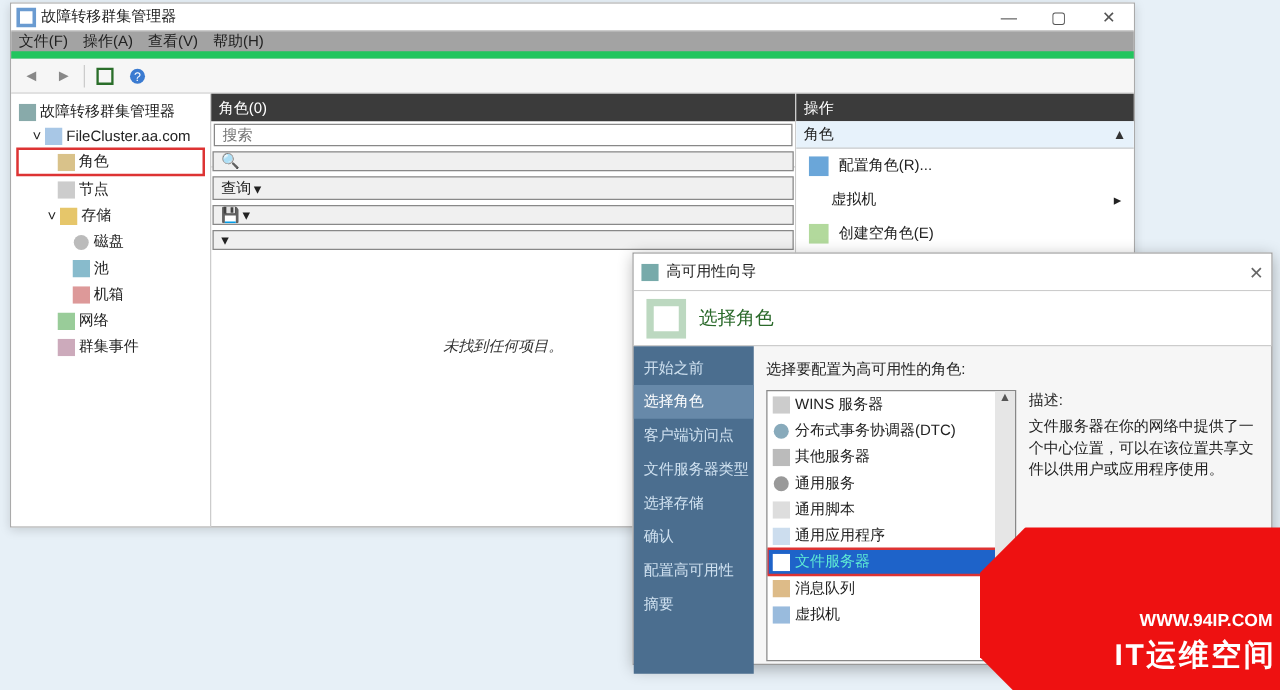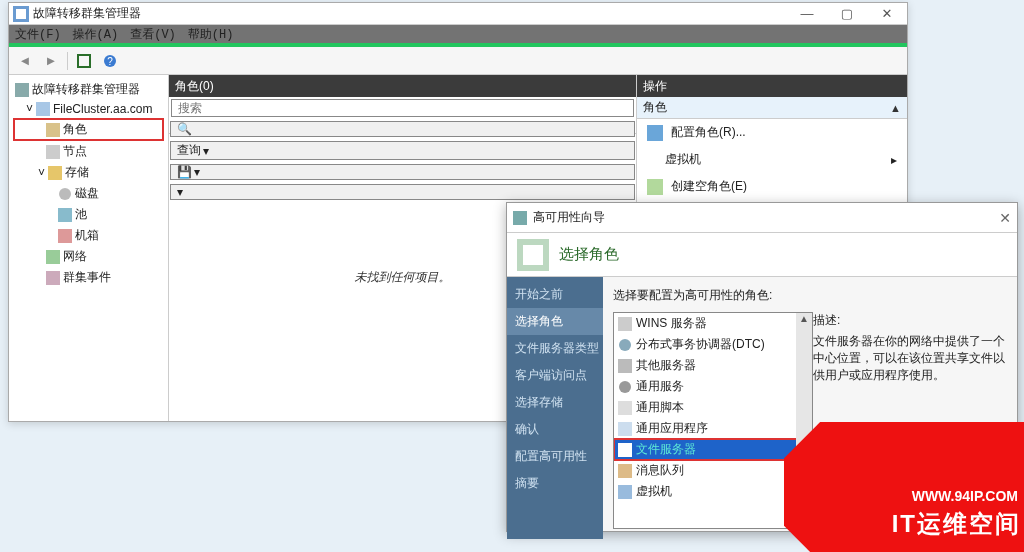--- a/index.html
+++ b/index.html
@@ -32,22 +32,22 @@
     background: #fff;
   }
   .titlebar .icon { width:16px;height:16px;margin:0 4px; }
   .titlebar .title { flex:1; }
   .win-controls { display:flex; }
   .win-controls div {
     width:40px;height:22px;display:flex;align-items:center;justify-content:center;
     font-size:13px;color:#555;cursor:pointer;
   }
   .menubar {
-    display:flex;height:22px;align-items:center;border-bottom:4px solid #22c55e;
-    padding-left:6px;gap:12px;background:#737373;font-family:Liberation Mono, monospace;
+    display:flex;height:22px;align-items:center;border-bottom:6px solid #22c55e;
+    padding-left:6px;gap:12px;background:#a3a3a3;
   }
   .toolbar {
     height:28px;border-bottom:1px solid #ccc;display:flex;align-items:center;
     padding:0 6px;gap:6px;background:#f6f6f6;
   }
   .tb-btn {
     width:20px;height:20px;border:1px solid transparent;display:flex;align-items:center;justify-content:center;
     color:#888;font-size:13px;
   }
   .main-body { display:flex; height:calc(100% - 22px - 22px - 28px); }
@@ -111,21 +111,21 @@
   .wizard .dlg-head .wicon { width:32px;height:32px; }
   .wizard .dlg-head .wtitle { font-size:15px;color:#2b6a2b;font-weight:500; }
   .wizard .dlg-body { display:flex; height:calc(100% - 22px - 44px); }
   .wizard .sidenav {
     width:96px;background:#4b6e8f;color:#cfe1f0;display:flex;flex-direction:column;padding-top:4px;
   }
   .wizard .sidenav div { padding:5px 8px;font-size:12px;white-space:nowrap; }
   .wizard .sidenav .sel { background:#6789a9;color:#fff; }
   .wizard .content { flex:1;padding:10px;display:flex;flex-direction:column; }
   .wizard .prompt { font-size:12px;margin-bottom:8px; }
-  .wizard .content-row { display:flex;flex:1; }
+  .wizard .content-row { display:flex;gap:10px;flex:1; }
   .rolelist {
     width:200px;border:1px solid #888;background:#fff;overflow:hidden;position:relative;
   }
   .rolelist .rl-scroll { position:absolute;right:0;top:0;bottom:0;width:16px;background:#e6e6e6;display:flex;flex-direction:column;align-items:center;justify-content:space-between;font-size:10px;color:#555;}
   .rolelist .item { display:flex;align-items:center;padding:2px 4px;gap:4px;font-size:12px;white-space:nowrap; }
   .rolelist .item.sel { background:#1e63c9;color:#5eead4;outline:2px solid #d33;outline-offset:-1px; }
   .rolelist .ricon { width:14px;height:14px; }
   .desc-col { flex:1;font-size:12px; }
   .desc-col .dh { margin-bottom:4px; }
 
@@ -340,22 +340,22 @@
           <rect width="32" height="32" fill="#bcd8c0"></rect>
           <rect x="6" y="6" width="20" height="20" fill="#fff"></rect>
         </svg>
     </span>
     <span class="wtitle">选择角色</span>
   </div>
   <div class="dlg-body">
     <div class="sidenav">
       <div>开始之前</div>
       <div class="sel">选择角色</div>
+      <div>客户端访问点</div>
       <div>文件服务器类型</div>
-      <div>客户端访问点</div>
       <div>选择存储</div>
       <div>确认</div>
       <div>配置高可用性</div>
       <div>摘要</div>
     </div>
     <div class="content">
       <div class="prompt">选择要配置为高可用性的角色:</div>
       <div class="content-row">
         <div class="rolelist">
           <div class="item">

